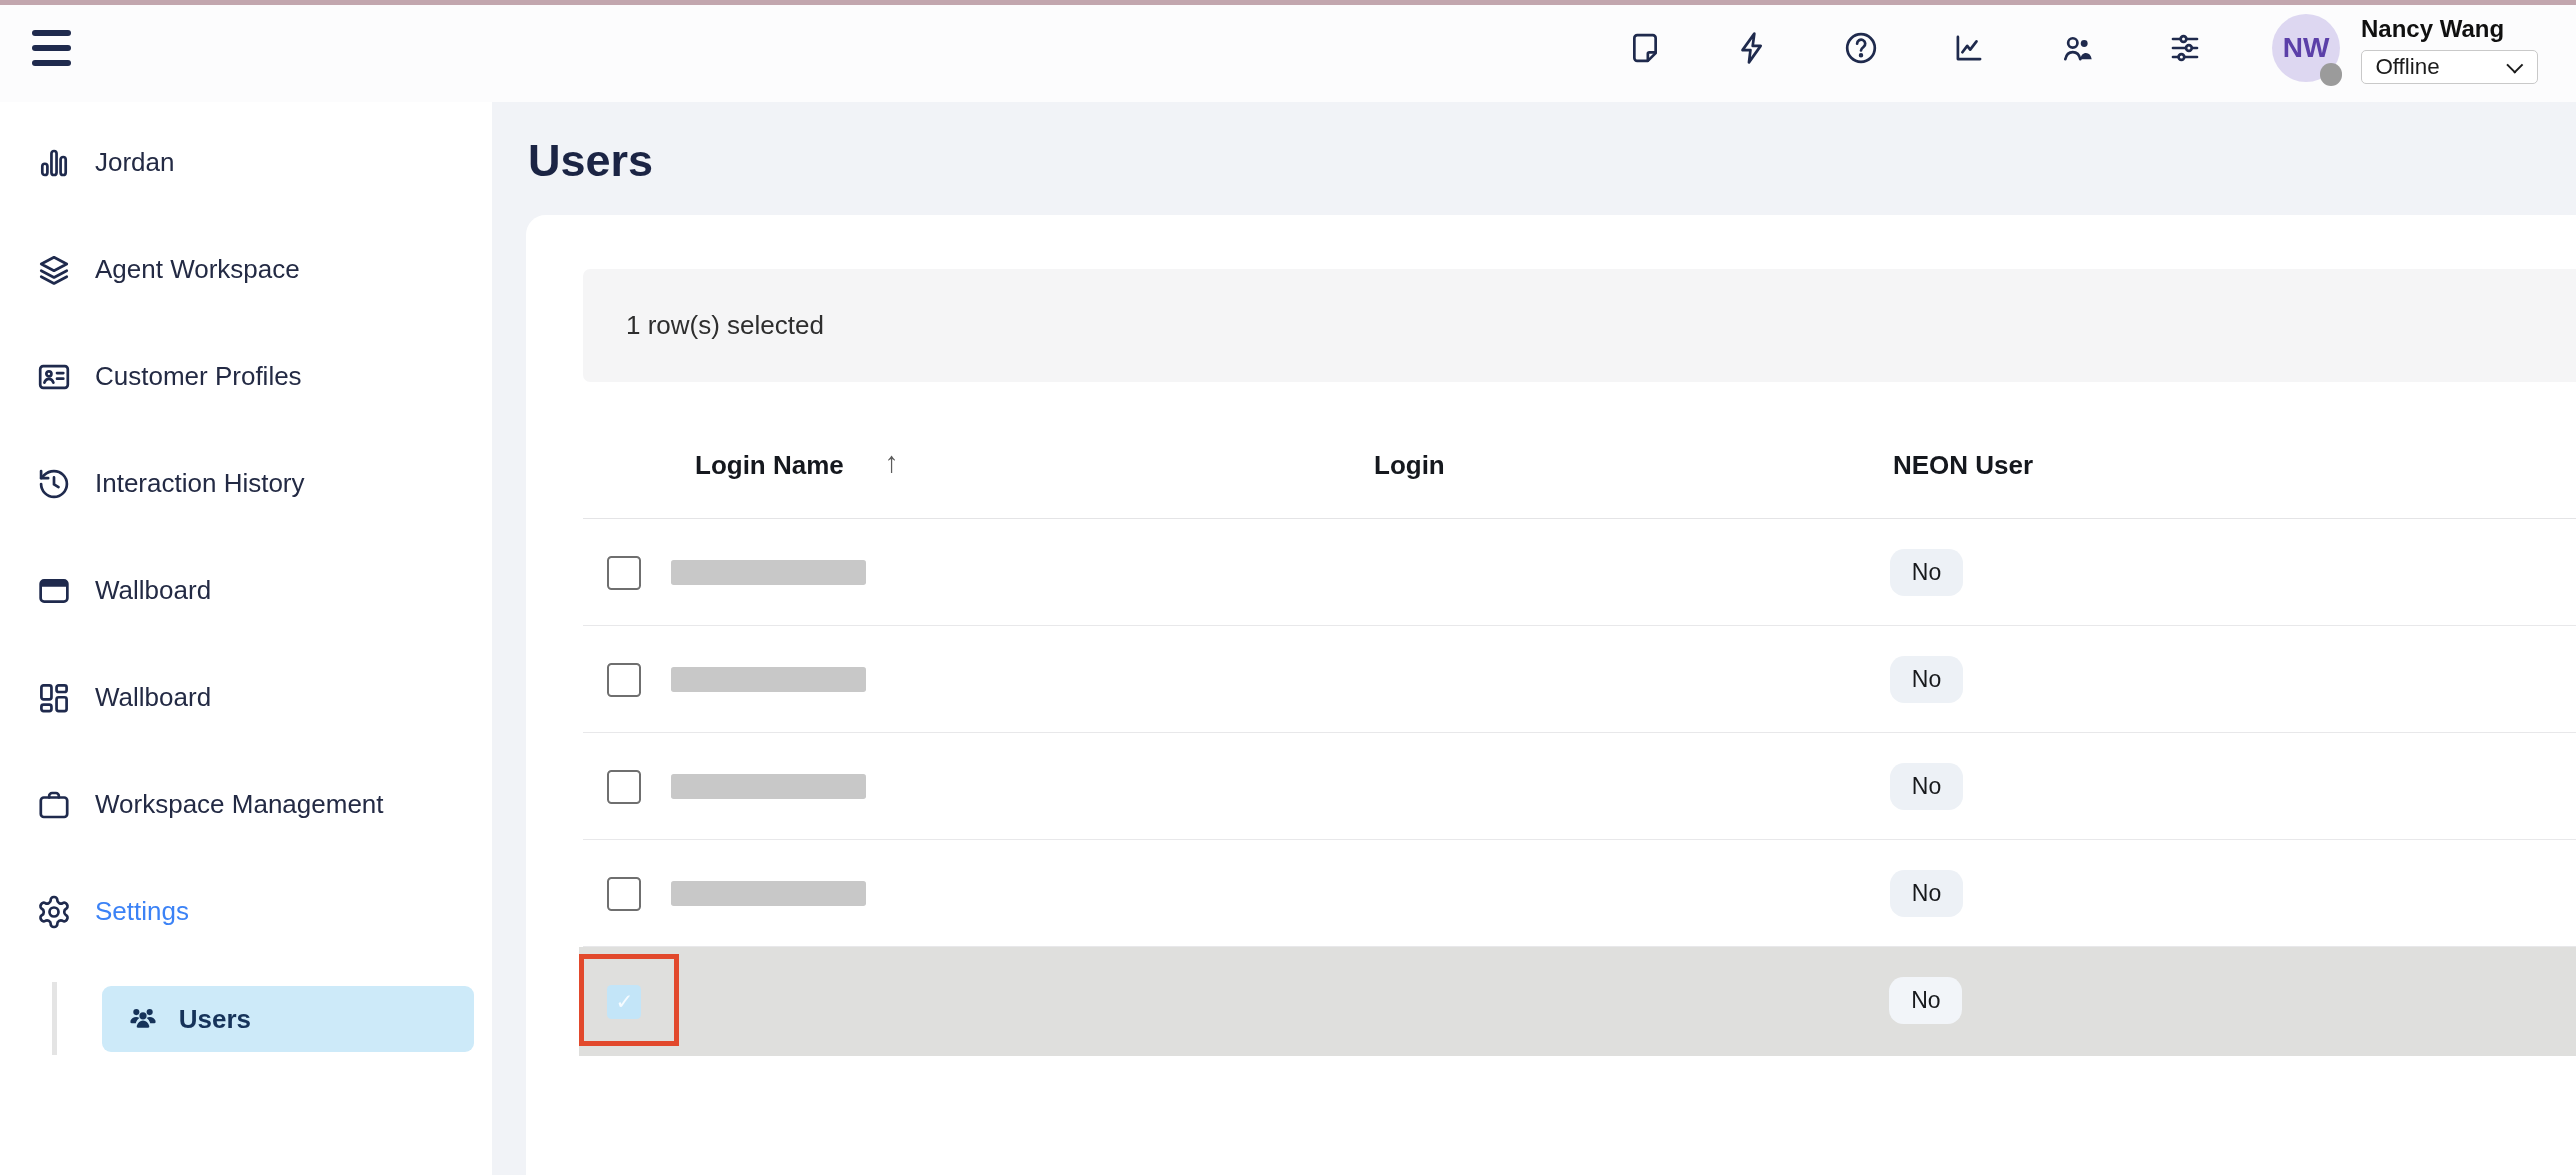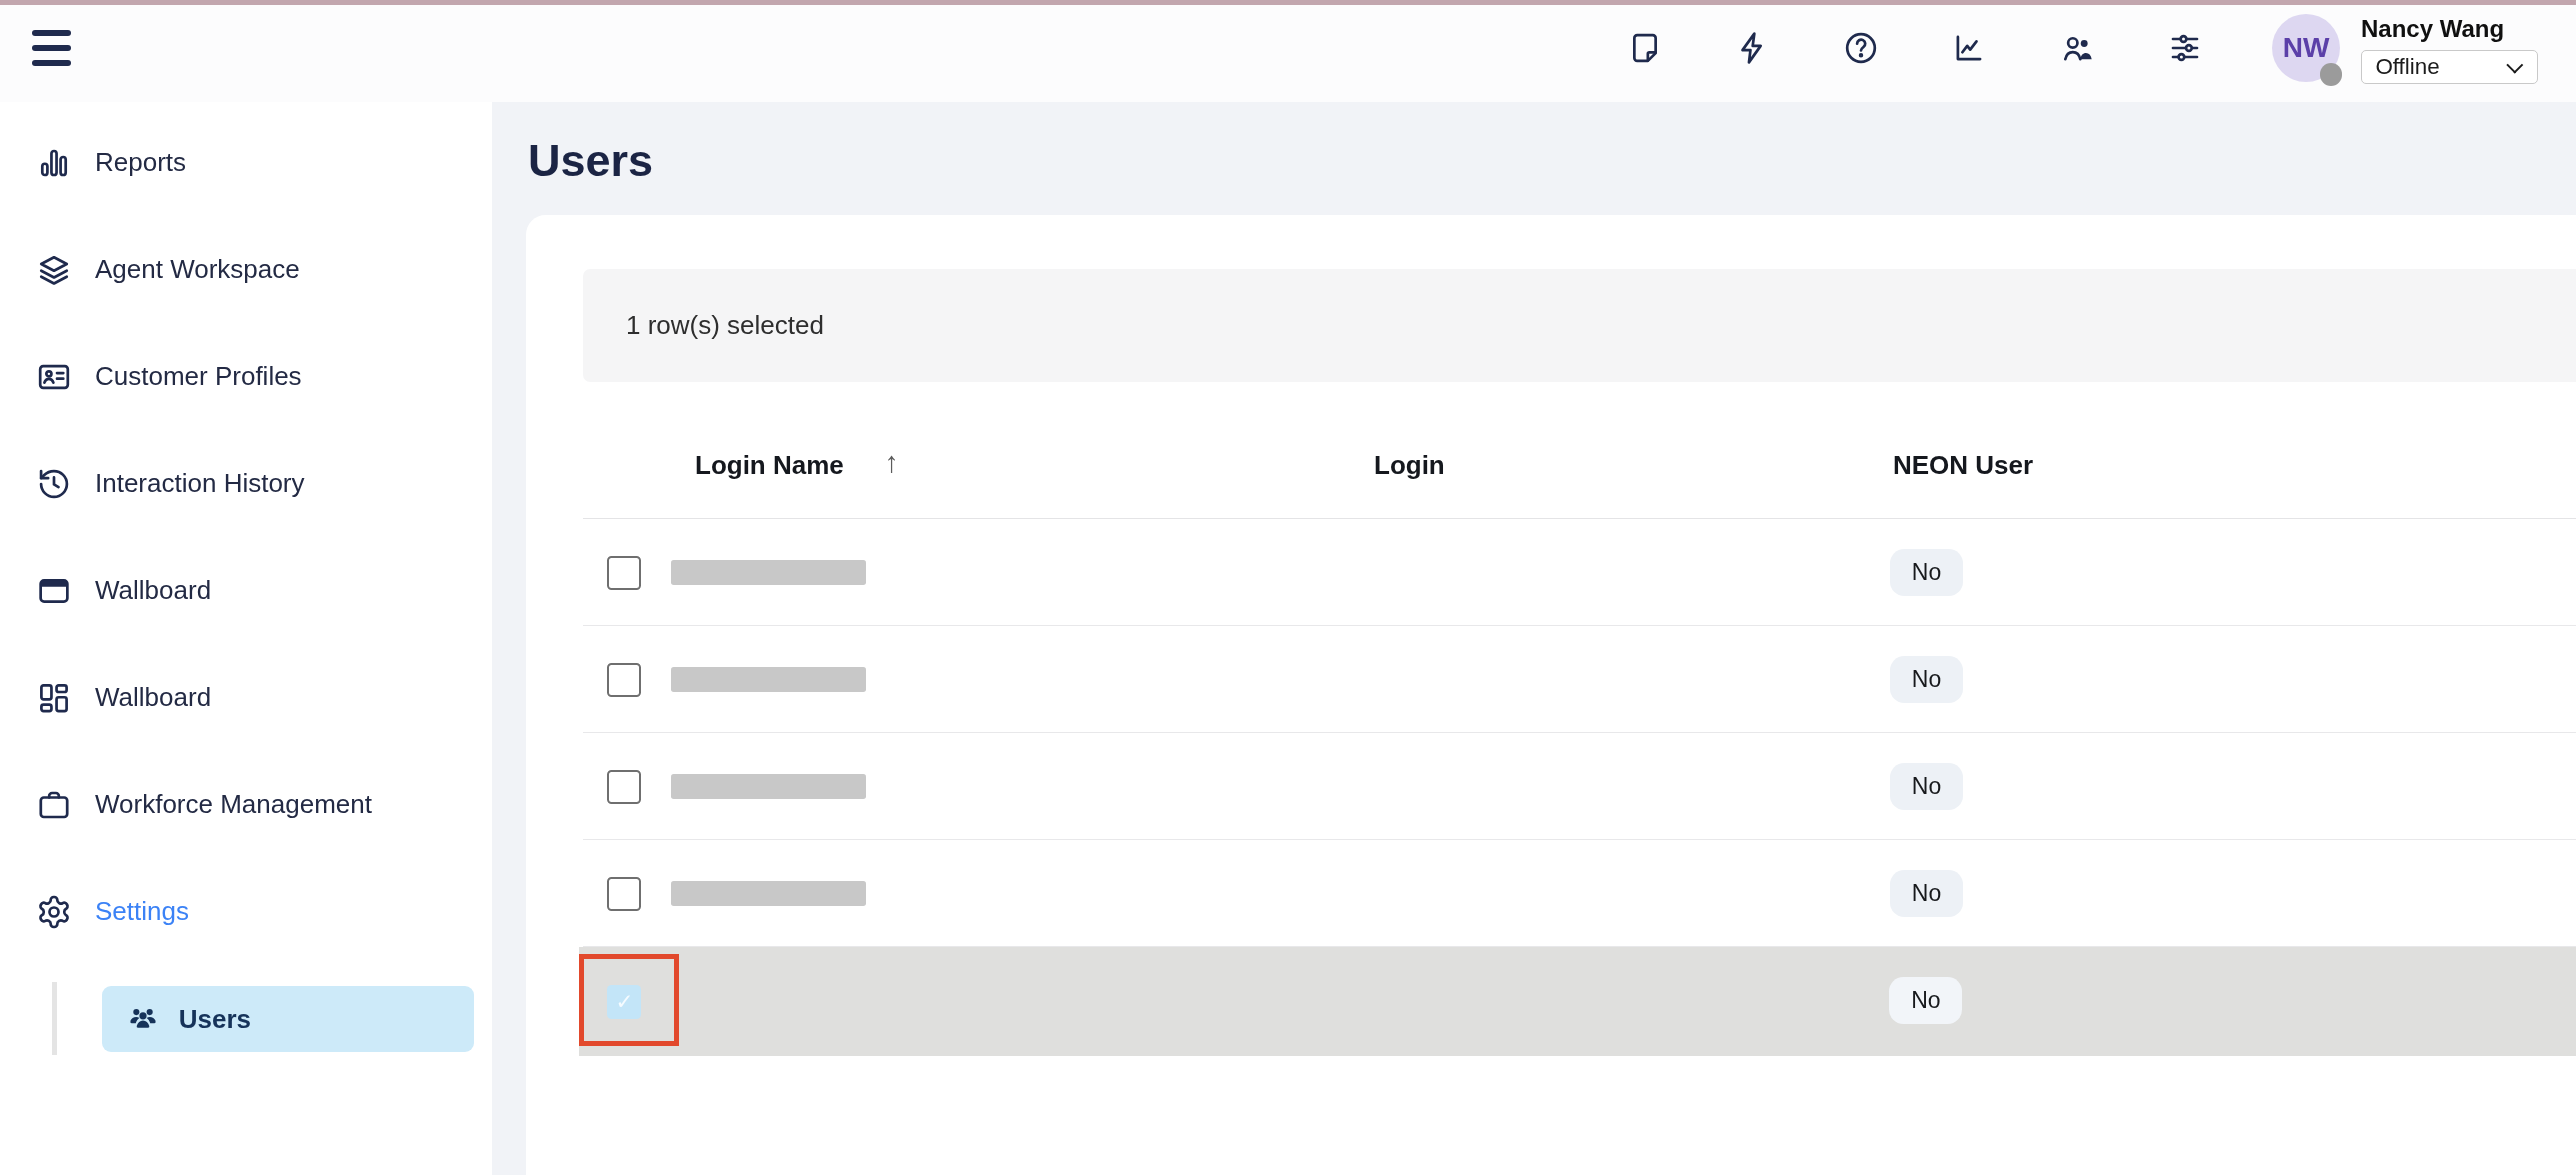--- a/index.html
+++ b/index.html
@@ -142,21 +142,21 @@
   <aside class="sidebar">
     <div id="side-items">
         <div class="side-item">
      <span class="icon">
             <svg viewBox="0 0 24 24" fill="none" stroke="currentColor" stroke-width="1.8" stroke-linecap="round" stroke-linejoin="round">
               <rect x="4.2" y="12.5" width="3.4" height="7.5" rx="1.7"></rect>
               <rect x="10.3" y="4" width="3.4" height="16" rx="1.7"></rect>
               <rect x="16.4" y="8" width="3.4" height="12" rx="1.7"></rect>
             </svg>
           </span>
-     <span>Reports</span>
+     <span>Jordan</span>
    </div>
         <div class="side-item">
      <span class="icon">
             <svg viewBox="0 0 24 24" fill="none" stroke="currentColor" stroke-width="1.8" stroke-linecap="round" stroke-linejoin="round">
               <path d="M12 3.5 20.5 8 12 12.5 3.5 8Z"></path>
               <path d="M3.5 12.5 12 17l8.5-4.5"></path>
               <path d="M3.5 16.5 12 21l8.5-4.5"></path>
             </svg>
           </span>
      <span>Agent Workspace</span>
@@ -202,21 +202,21 @@
           </span>
      <span>Wallboard</span>
    </div>
         <div class="side-item">
      <span class="icon">
             <svg viewBox="0 0 24 24" fill="none" stroke="currentColor" stroke-width="1.8" stroke-linecap="round" stroke-linejoin="round">
               <path d="M8.8 7V5.9A1.9 1.9 0 0 1 10.7 4h2.6a1.9 1.9 0 0 1 1.9 1.9V7"></path>
               <rect x="3.2" y="7" width="17.6" height="13" rx="2"></rect>
             </svg>
           </span>
-     <span>Workforce Management</span>
+     <span>Workspace Management</span>
    </div>
         <div class="side-item bold">
      <span class="icon">
             <svg viewBox="0 0 24 24" fill="none" stroke="currentColor" stroke-width="1.8" stroke-linecap="round" stroke-linejoin="round">
               <path d="M12.22 2h-.44a2 2 0 0 0-2 2v.18a2 2 0 0 1-1 1.73l-.43.25a2 2 0 0 1-2 0l-.15-.08a2 2 0 0 0-2.73.73l-.22.38a2 2 0 0 0 .73 2.73l.15.1a2 2 0 0 1 1 1.72v.51a2 2 0 0 1-1 1.74l-.15.09a2 2 0 0 0-.73 2.73l.22.38a2 2 0 0 0 2.73.73l.15-.08a2 2 0 0 1 2 0l.43.25a2 2 0 0 1 1 1.73V20a2 2 0 0 0 2 2h.44a2 2 0 0 0 2-2v-.18a2 2 0 0 1 1-1.73l.43-.25a2 2 0 0 1 2 0l.15.08a2 2 0 0 0 2.73-.73l.22-.39a2 2 0 0 0-.73-2.73l-.15-.08a2 2 0 0 1-1-1.74v-.5a2 2 0 0 1 1-1.74l.15-.09a2 2 0 0 0 .73-2.73l-.22-.38a2 2 0 0 0-2.73-.73l-.15.08a2 2 0 0 1-2 0l-.43-.25a2 2 0 0 1-1-1.73V4a2 2 0 0 0-2-2z"></path>
               <circle cx="12" cy="12" r="3"></circle>
             </svg>
           </span>
      <span>Settings</span>
    </div>

